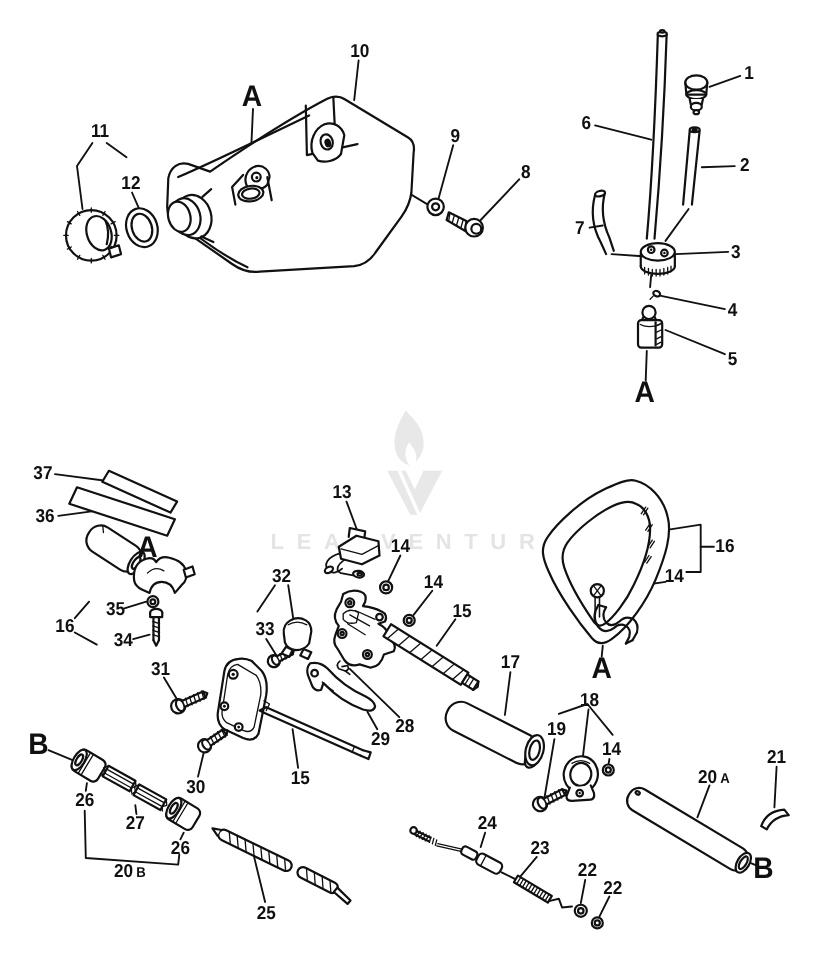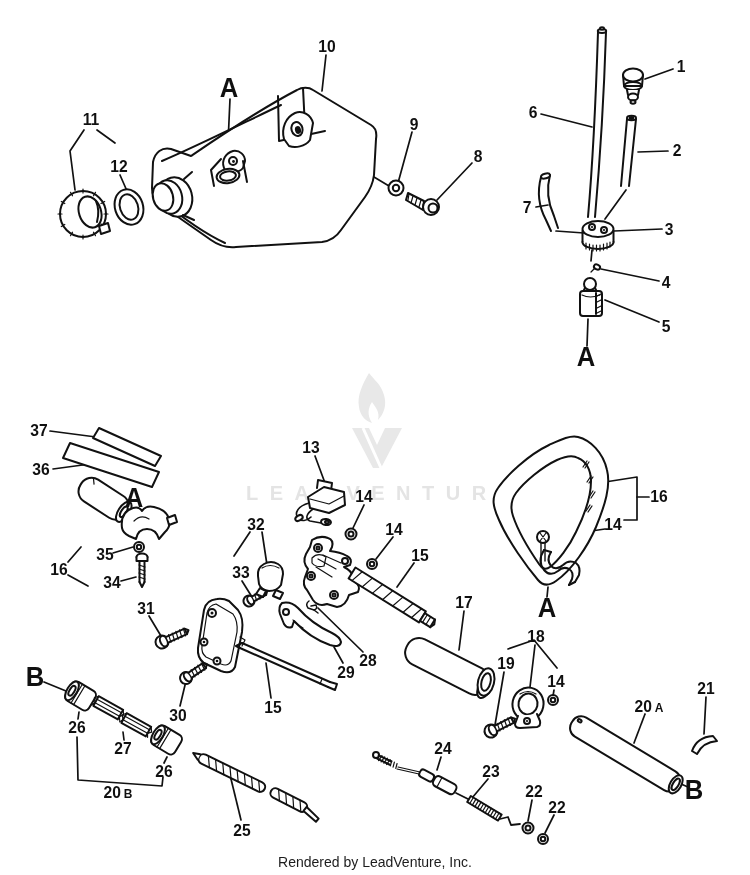--- a/index.html
+++ b/index.html
@@ -494,14 +494,13 @@
       <div class="callout" style="left: 649px; top: 706px;">20<span class="suffix">A</span></div>
       <div class="callout" style="left: 706px; top: 688px;">21</div>
       <div class="callout large" style="left: 694px; top: 790px;">B</div>
       <div class="callout large" style="left: 35px; top: 677px;">B</div>
       <div class="callout" style="left: 77px; top: 727px;">26</div>
       <div class="callout" style="left: 123px; top: 748px;">27</div>
       <div class="callout" style="left: 164px; top: 771px;">26</div>
       <div class="callout" style="left: 118px; top: 792px;">20<span class="suffix">B</span></div>
     </div>
 
-  <div class="footer">Rendered by LeadVenture, Inc.</div>
 </div>
 
 </body></html>

